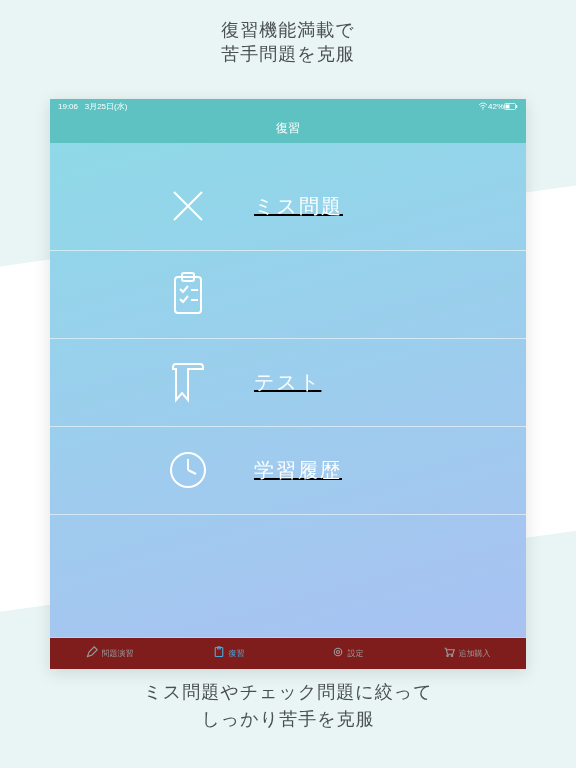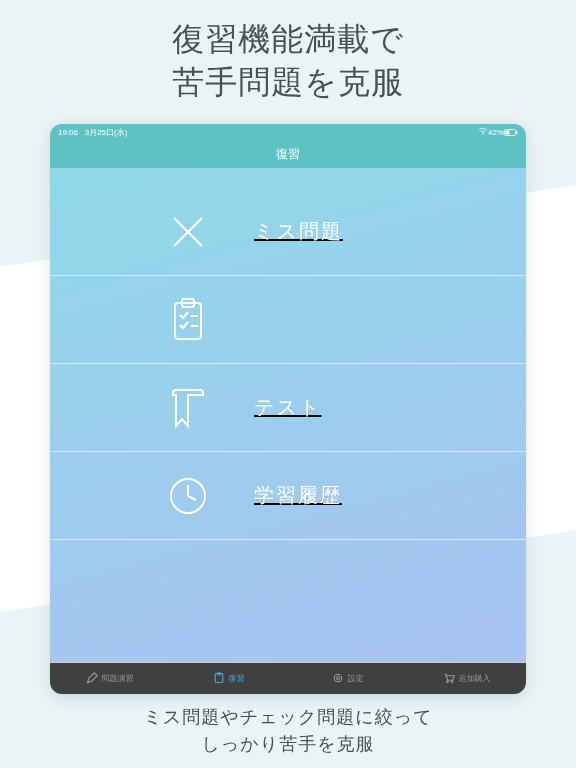--- a/index.html
+++ b/index.html
@@ -38,32 +38,32 @@
     z-index: 1;
     width: 576px;
     height: 768px;
     display: flex;
     flex-direction: column;
     align-items: center;
   }
   .headline {
     text-align: center;
     color: #4a4f54;
-    font-size: 32px;
+    font-size: 18px;
     font-weight: 400;
     line-height: 1.35;
     margin-top: 18px;
     letter-spacing: 1px;
   }
   .device {
-    margin-top: 20px;
+    margin-top: 32px;
     width: 476px;
     height: 570px;
     background: #e6e6e6;
-    border-radius: 12px;
+    border-radius: 0;
     overflow: hidden;
     box-shadow: 0 4px 16px rgba(0,0,0,0.12);
     display: flex;
     flex-direction: column;
   }
   .statusbar {
     height: 16px;
     background: #5fc2c2;
     display: flex;
     align-items: center;
@@ -108,21 +108,21 @@
   .menu-row .label {
     color: #ffffff;
     font-size: 20px;
     margin-left: 38px;
     letter-spacing: 2px;
     font-weight: 300;
   }
   .content-fill { flex: 1; }
   .tabbar {
     height: 32px;
-    background: #404040;
+    background: #7f1d1d;
     border-top: 1px solid #d0d0d0;
     display: flex;
   }
   .tab {
     flex: 1;
     display: flex;
     align-items: center;
     justify-content: center;
     gap: 4px;
     font-size: 8px;

